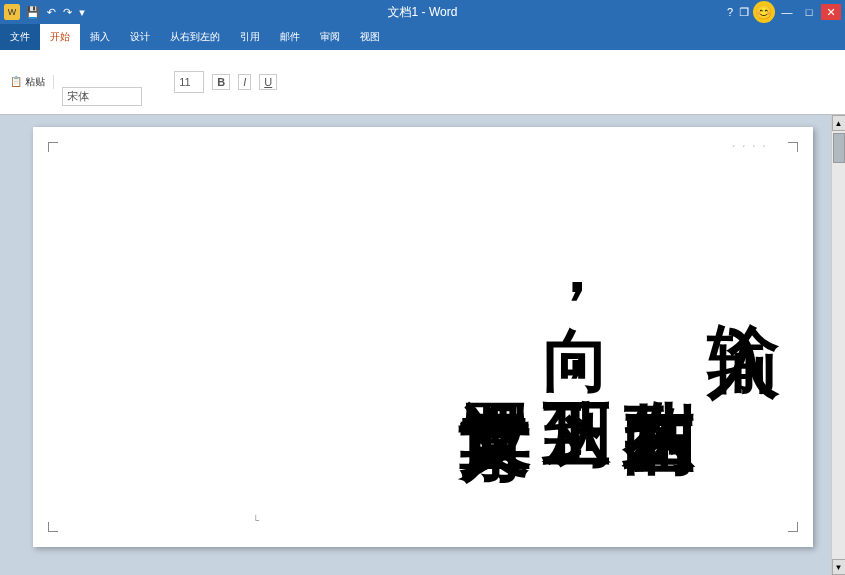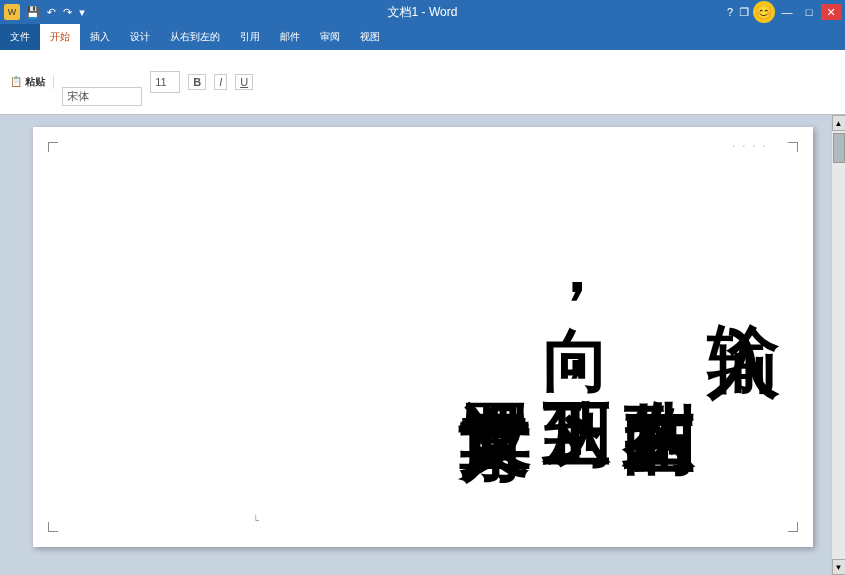--- a/index.html
+++ b/index.html
@@ -277,23 +277,23 @@
   <div class="ribbon-tab">从右到左的</div>
   <div class="ribbon-tab">引用</div>
   <div class="ribbon-tab">邮件</div>
   <div class="ribbon-tab">审阅</div>
   <div class="ribbon-tab">视图</div>
 </div>
 
 <div class="toolbar-area">
 
   <div style="color:#555; font-size:11px; padding:2px 6px; display:flex; gap:8px; flex-wrap:wrap; align-items:center;">
-    <span style="border-right:1px solid #ddd; padding-right:8px; font-size:10px; color:#333;font-weight:bold;">📋 粘贴</span>
+    <span style="border-right:1px solid #ddd; padding-right:8px; font-size:10px; color:#333;">📋 粘贴</span>
     <span style="border:1px solid #ccc; padding:1px 4px; min-width:80px; font-size:11px;margin-top:28px;">宋体</span>
-    <span style="border:1px solid #ccc; padding:4px 4px; min-width:30px; font-size:11px;">11</span>
+    <span style="border:1px solid #ccc; padding:4px 4px; min-width:30px; font-size:11px;margin-left:24px;">11</span>
     <span style="font-weight:bold; padding:1px 4px; border:1px solid #ccc;">B</span>
     <span style="font-style:italic; padding:1px 4px; border:1px solid #ccc;">I</span>
     <span style="text-decoration:underline; padding:1px 4px; border:1px solid #ccc;">U</span>
   </div>
 </div>
 
 <div class="doc-area">
   <div class="page-container">
     <div class="page">
 

